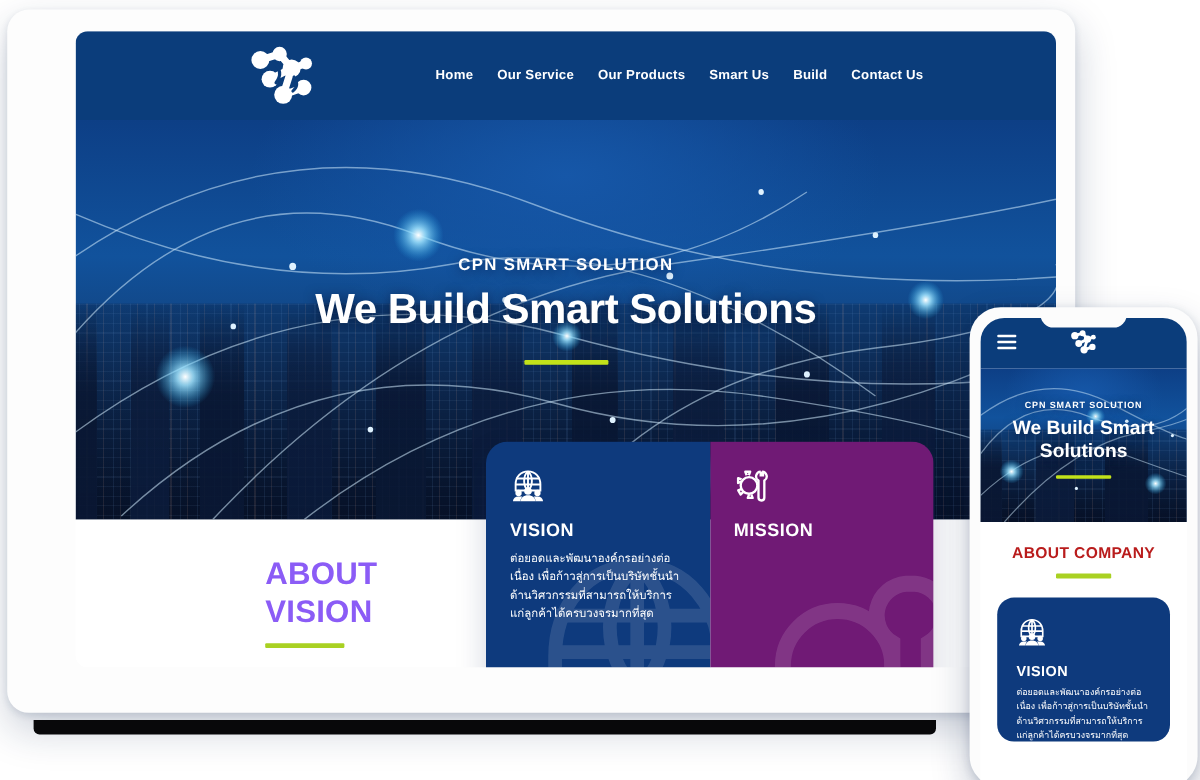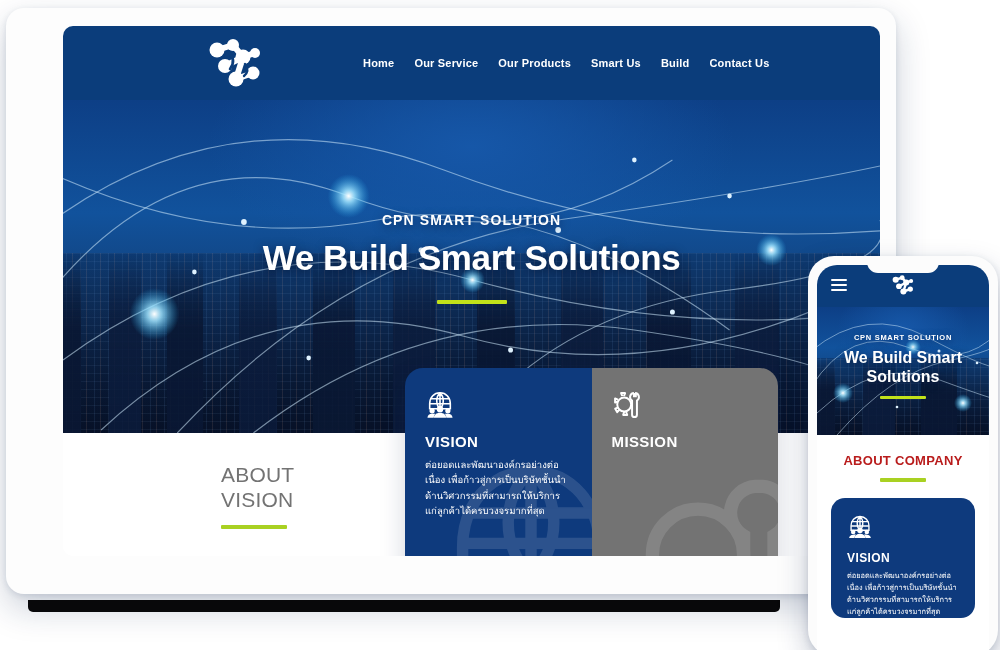--- a/index.html
+++ b/index.html
@@ -86,34 +86,34 @@
   }
   .hero-title{font-size:35px;font-weight:700;letter-spacing:-.4px;}
   .hero-rule{
     width:70px;height:4px;background:#c2e21a;margin:22px auto 0;border-radius:1px;
   }
 
   
   .about{position:relative;height:163px;background:#ffffff;}
   .about-head{position:absolute;left:158px;top:30px;}
   .about-head h2{
-    margin:0;color:#737373;font-size:21px;font-weight:400;line-height:1.18;
+    margin:0;color:#8b5cf6;font-size:26px;font-weight:700;line-height:1.18;
     letter-spacing:.2px;
   }
   .about-rule{width:66px;height:4px;background:#a9d122;margin-top:12px;border-radius:1px;}
 
   
   .cards{
     position:absolute;left:342px;top:-65px;width:373px;height:222px;
     border-radius:18px;overflow:hidden;display:flex;
     box-shadow:0 12px 26px rgba(15,35,80,.18);
   }
   .card{position:relative;flex:1;overflow:hidden;padding:22px 20px 0 20px;box-sizing:border-box;}
   .card.vision{background:#0e3a7d;}
-  .card.mission{background:#737373;}
+  .card.mission{background:#701a75;}
   .card .wm{position:absolute;right:-34px;bottom:-56px;width:190px;height:190px;opacity:.12;}
   .card .ico{position:relative;width:30px;height:30px;margin-bottom:9px;}
   .card h3{
     position:relative;margin:0 0 7px 0;color:#fff;font-size:15px;font-weight:700;
     letter-spacing:.4px;
   }
   .card p{
     position:relative;margin:0;color:#fff;font-size:9.5px;line-height:1.62;
     font-family:"DejaVu Sans",sans-serif;
   }

